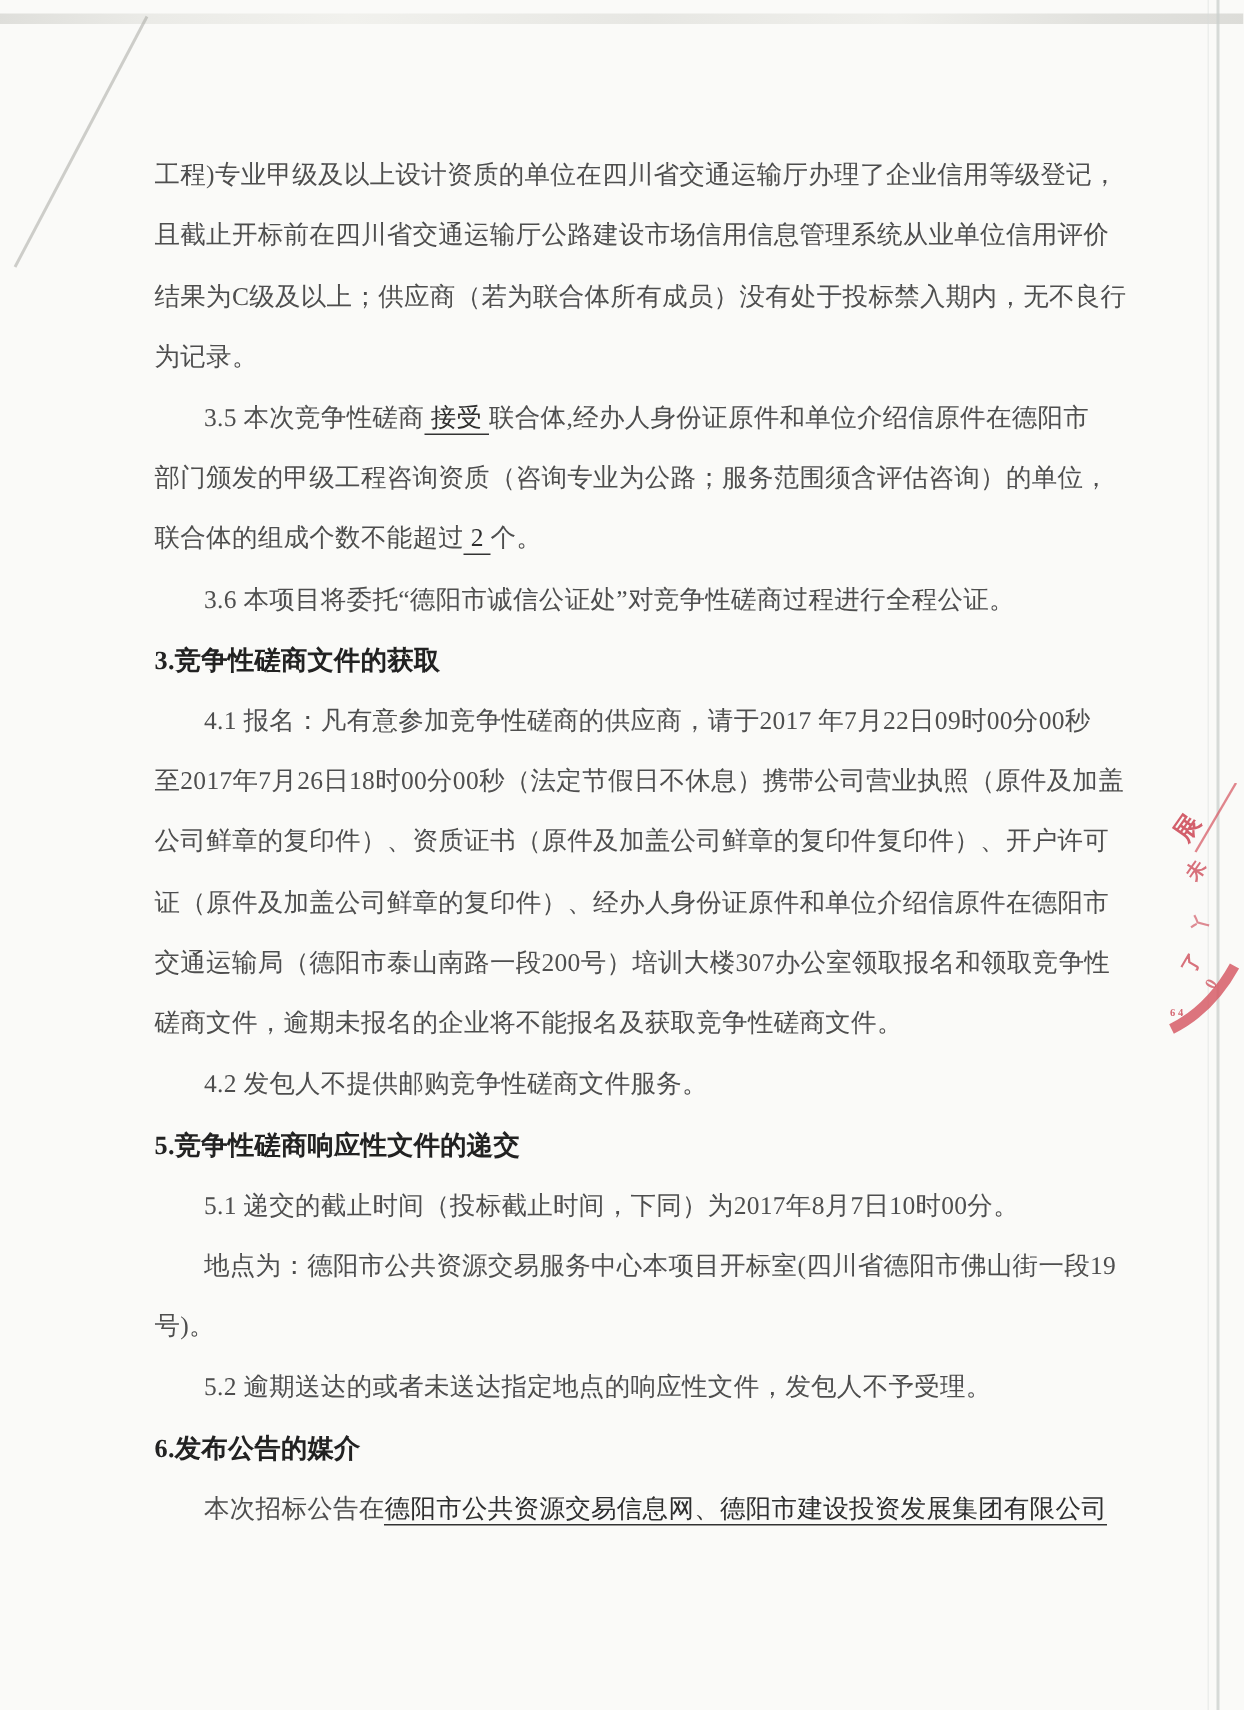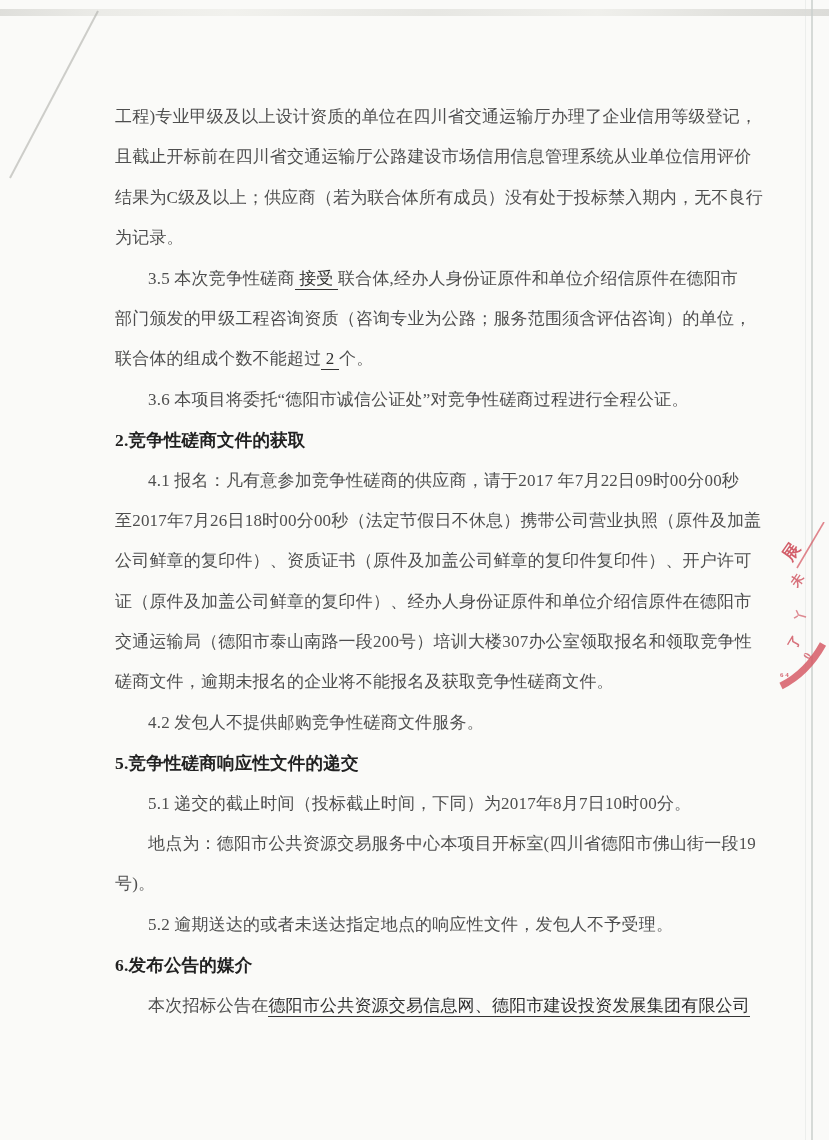--- a/index.html
+++ b/index.html
@@ -20,21 +20,21 @@
     position:absolute;top:0;left:811px;width:2px;height:1140px;
     background:#c9cfcc;opacity:.75;
   }
   .right-edge2{
     position:absolute;top:0;left:805px;width:1px;height:1140px;
     background:#d8dcd9;opacity:.4;
   }
   
   .doc-body{
     position:absolute;left:103px;top:97px;width:650px;
-    font-size:17px;color:#4e4e4e;letter-spacing:.2px;margin-left:12px;
+    font-size:17px;color:#4e4e4e;letter-spacing:.2px;
   }
   .line{height:40.4px;line-height:40.4px;white-space:nowrap;}
   .line.indent{padding-left:33px;}
   .line.heading{font-weight:700;color:#222;font-size:17.5px;}
   .seg{color:inherit;}
   .seg.ub{font-weight:400;color:#2e2e2e;border-bottom:1.7px solid #333;padding-bottom:1px;}
   
   .stamp{position:absolute;left:777px;top:522px;}
 </style>
 </head>
@@ -53,21 +53,21 @@
 
   <div class="doc-body">
       <div class="line"><span class="seg">工程)专业甲级及以上设计资质的单位在四川省交通运输厅办理了企业信用等级登记，</span></div>
       <div class="line"><span class="seg">且截止开标前在四川省交通运输厅公路建设市场信用信息管理系统从业单位信用评价</span></div>
       <div class="line"><span class="seg">结果为C级及以上；供应商（若为联合体所有成员）没有处于投标禁入期内，无不良行</span></div>
       <div class="line"><span class="seg">为记录。</span></div>
       <div class="line indent"><span class="seg">3.5 本次竞争性磋商</span><span class="seg ub"> 接受 </span><span class="seg">联合体,经办人身份证原件和单位介绍信原件在德阳市</span></div>
       <div class="line"><span class="seg">部门颁发的甲级工程咨询资质（咨询专业为公路；服务范围须含评估咨询）的单位，</span></div>
       <div class="line"><span class="seg">联合体的组成个数不能超过</span><span class="seg ub"> 2 </span><span class="seg">个。</span></div>
       <div class="line indent"><span class="seg">3.6 本项目将委托“德阳市诚信公证处”对竞争性磋商过程进行全程公证。</span></div>
-      <div class="line heading"><span class="seg">2.竞争性磋商文件的获取</span></div>
+      <div class="line heading"><span class="seg">3.竞争性磋商文件的获取</span></div>
       <div class="line indent"><span class="seg">4.1 报名：凡有意参加竞争性磋商的供应商，请于2017 年7月22日09时00分00秒</span></div>
       <div class="line"><span class="seg">至2017年7月26日18时00分00秒（法定节假日不休息）携带公司营业执照（原件及加盖</span></div>
       <div class="line"><span class="seg">公司鲜章的复印件）、资质证书（原件及加盖公司鲜章的复印件复印件）、开户许可</span></div>
       <div class="line"><span class="seg">证（原件及加盖公司鲜章的复印件）、经办人身份证原件和单位介绍信原件在德阳市</span></div>
       <div class="line"><span class="seg">交通运输局（德阳市泰山南路一段200号）培训大楼307办公室领取报名和领取竞争性</span></div>
       <div class="line"><span class="seg">磋商文件，逾期未报名的企业将不能报名及获取竞争性磋商文件。</span></div>
       <div class="line indent"><span class="seg">4.2 发包人不提供邮购竞争性磋商文件服务。</span></div>
       <div class="line heading"><span class="seg">5.竞争性磋商响应性文件的递交</span></div>
       <div class="line indent"><span class="seg">5.1 递交的截止时间（投标截止时间，下同）为2017年8月7日10时00分。</span></div>
       <div class="line indent"><span class="seg">地点为：德阳市公共资源交易服务中心本项目开标室(四川省德阳市佛山街一段19</span></div>

